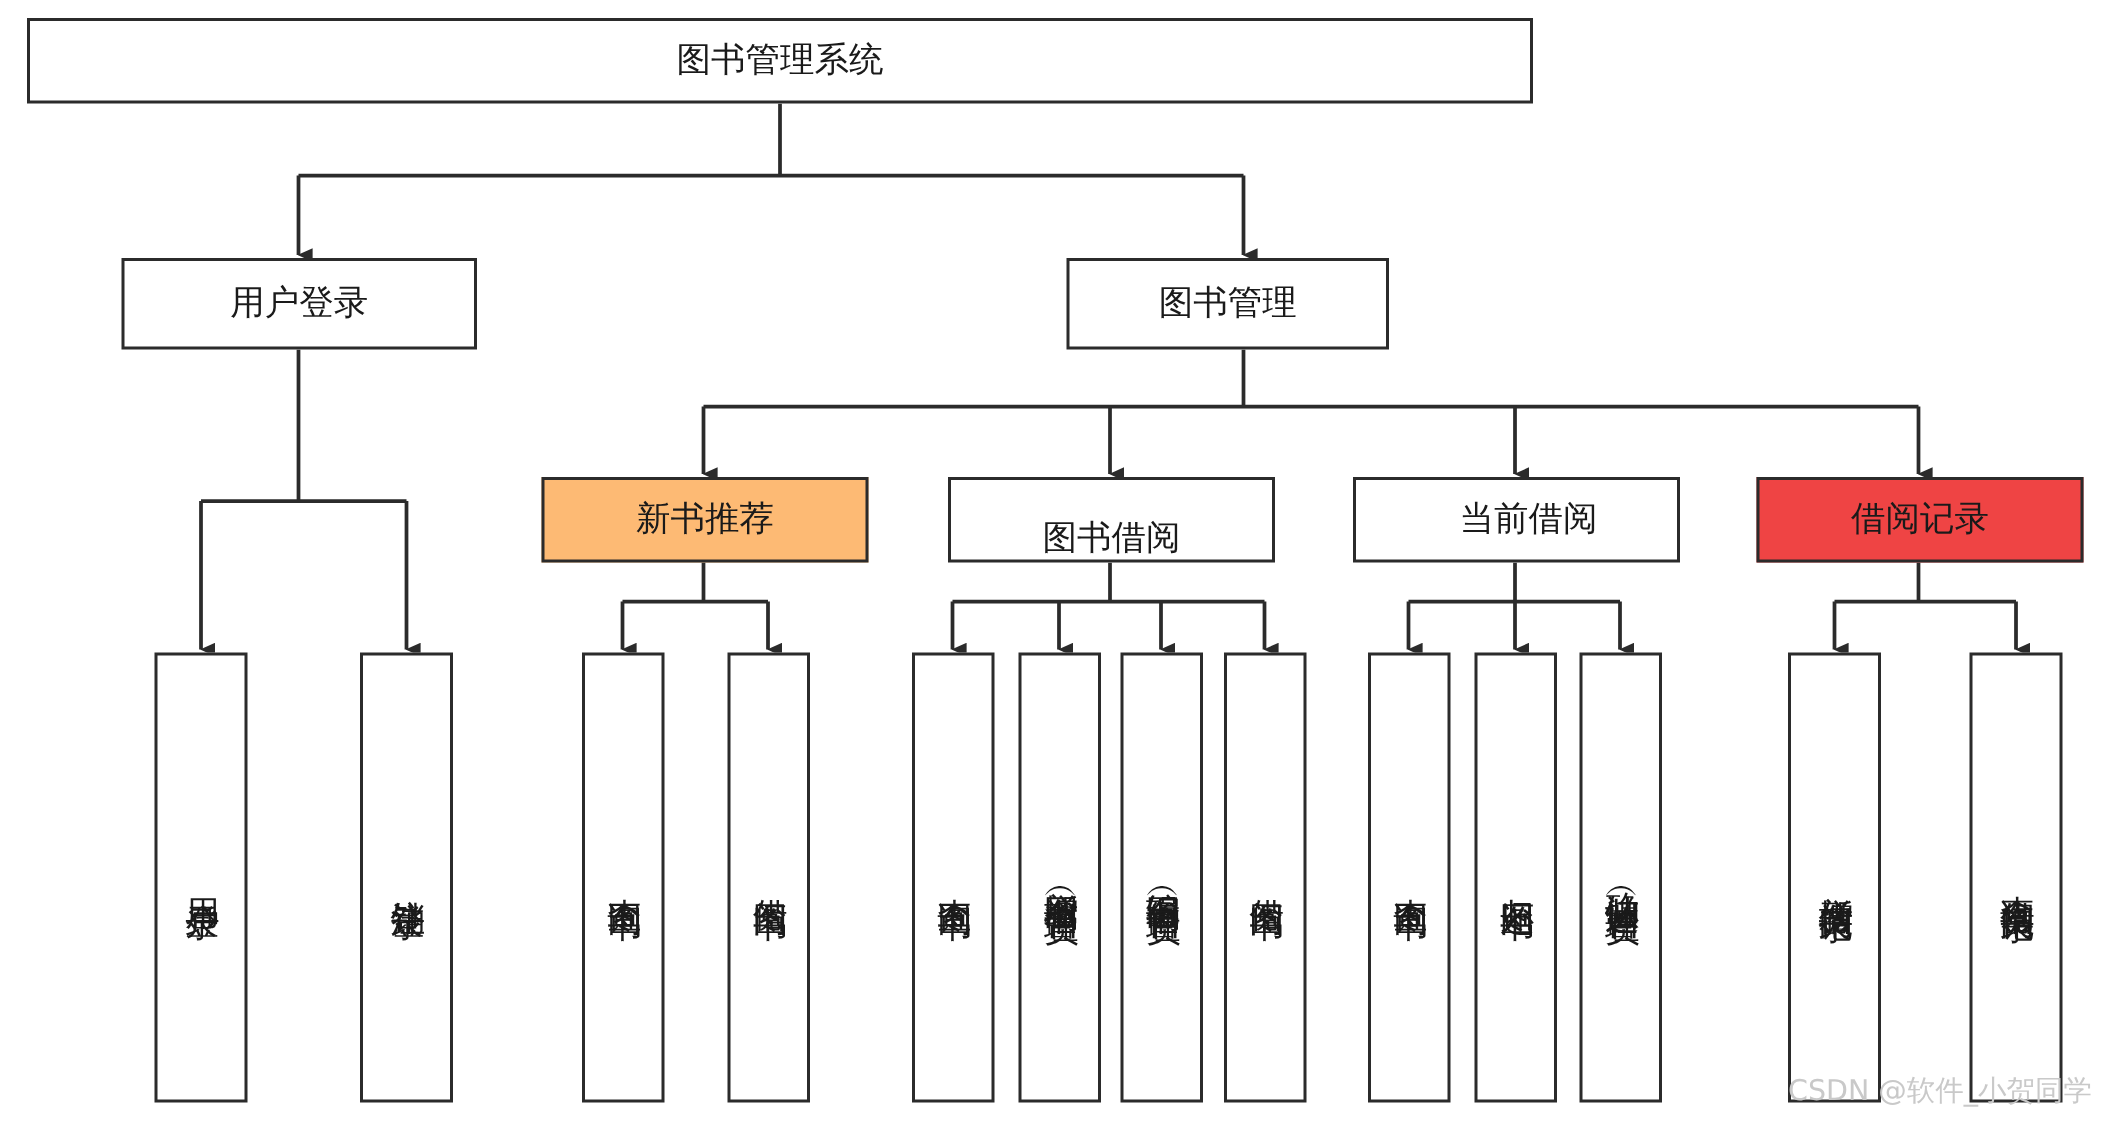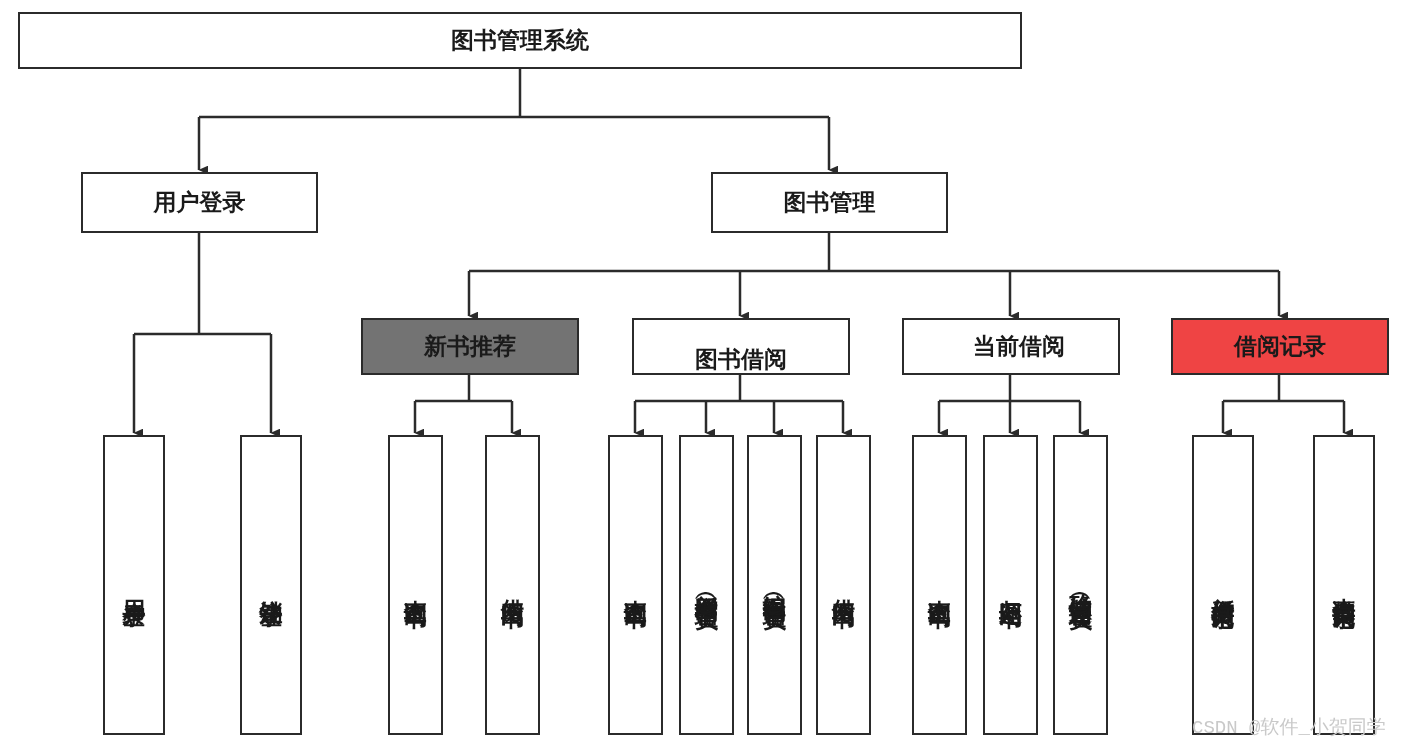--- a/index.html
+++ b/index.html
@@ -33,21 +33,20 @@
     display: flex;
     align-items: center;
     justify-content: center;
     overflow: hidden;
   }
   .node-label {
     color: #1a1a1a;
     text-align: center;
     line-height: 1.18;
     white-space: nowrap;
-    font-weight: bold;
   }
   .node.horiz .node-label {
     font-size: 23px;
   }
   .node.vert {
     align-items: center;
     justify-content: center;
   }
   .node.vert .node-label {
     writing-mode: vertical-rl;
@@ -111,24 +110,24 @@
       </g>
   </svg>
 
   <div id="node-layer">
       <div class="node horiz" style="left: 18px; top: 12px; width: 1004px; height: 57px; border-color: rgb(43, 43, 43); background: rgb(255, 255, 255);">
         <span class="node-label" style="color: rgb(26, 26, 26);">图书管理系统</span>
       </div>
       <div class="node horiz" style="left: 81px; top: 172px; width: 237px; height: 61px; border-color: rgb(43, 43, 43); background: rgb(255, 255, 255);">
         <span class="node-label" style="color: rgb(26, 26, 26);">用户登录</span>
       </div>
-      <div class="node horiz" style="left: 711px; top: 172px; width: 237px; height: 61px; border-color: rgb(43, 43, 43); background: rgb(255, 255, 255);">
+      <div class="node horiz" style="left: 711px; top: 172px; width: 215px; height: 61px; border-color: rgb(43, 43, 43); background: rgb(255, 255, 255);">
         <span class="node-label" style="color: rgb(26, 26, 26);">图书管理</span>
       </div>
-      <div class="node horiz" style="left: 361px; top: 318px; width: 218px; height: 57px; border-color: rgb(43, 43, 43); background: #737373;">
+      <div class="node horiz" style="left: 361px; top: 318px; width: 218px; height: 57px; border-color: rgb(43, 43, 43); background: #fdba74;">
         <span class="node-label" style="color: rgb(26, 26, 26);">新书推荐</span>
       </div>
       <div class="node horiz" style="left: 632px; top: 318px; width: 218px; height: 57px; border-color: rgb(43, 43, 43); background: rgb(255, 255, 255); align-items: flex-end;">
         <span class="node-label" style="color: rgb(26, 26, 26);">图书借阅</span>
       </div>
       <div class="node horiz" style="left: 902px; top: 318px; width: 218px; height: 57px; border-color: rgb(43, 43, 43); background: rgb(255, 255, 255); padding-left: 16px;">
         <span class="node-label" style="color: rgb(26, 26, 26);">当前借阅</span>
       </div>
       <div class="node horiz" style="left: 1171px; top: 318px; width: 218px; height: 57px; border-color: rgb(43, 43, 43); background: #ef4444;">
         <span class="node-label" style="color: rgb(26, 26, 26);">借阅记录</span>
@@ -167,14 +166,14 @@
         <span class="node-label" style="color: rgb(26, 26, 26);">确认归还（管理员）</span>
       </div>
       <div class="node vert" style="left: 1192px; top: 435px; width: 62px; height: 300px; border-color: rgb(43, 43, 43); background: rgb(255, 255, 255);">
         <span class="node-label" style="color: rgb(26, 26, 26);">新增借阅记录</span>
       </div>
       <div class="node vert" style="left: 1313px; top: 435px; width: 62px; height: 300px; border-color: rgb(43, 43, 43); background: rgb(255, 255, 255);">
         <span class="node-label" style="color: rgb(26, 26, 26);">查询借阅记录</span>
       </div>
     </div>
 
-  <div class="watermark" style="left: 1192px; top: 714px; color: rgb(201, 201, 201); font-family: Liberation Mono, monospace;">CSDN @软件_小贺同学</div>
+  <div class="watermark" style="left: 1192px; top: 714px; color: rgb(201, 201, 201);">CSDN @软件_小贺同学</div>
 </div>
 
 </body></html>

